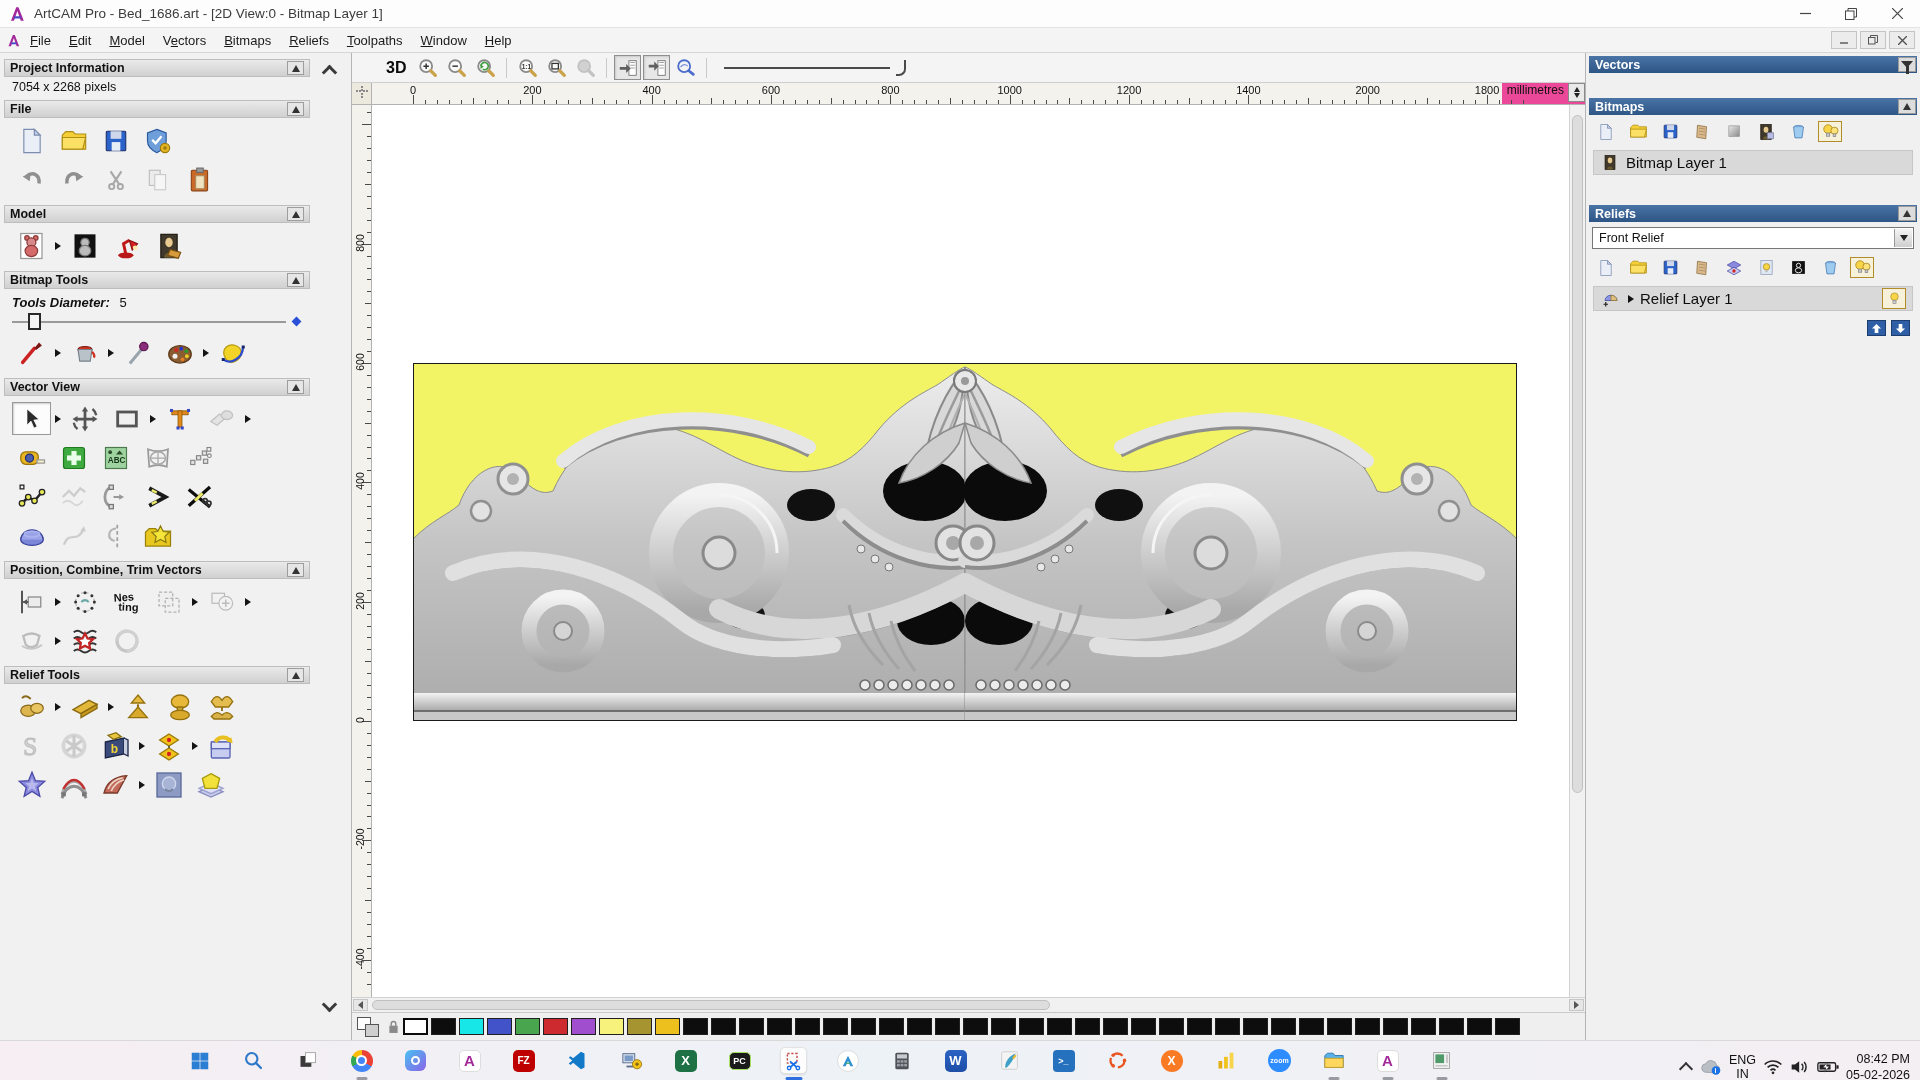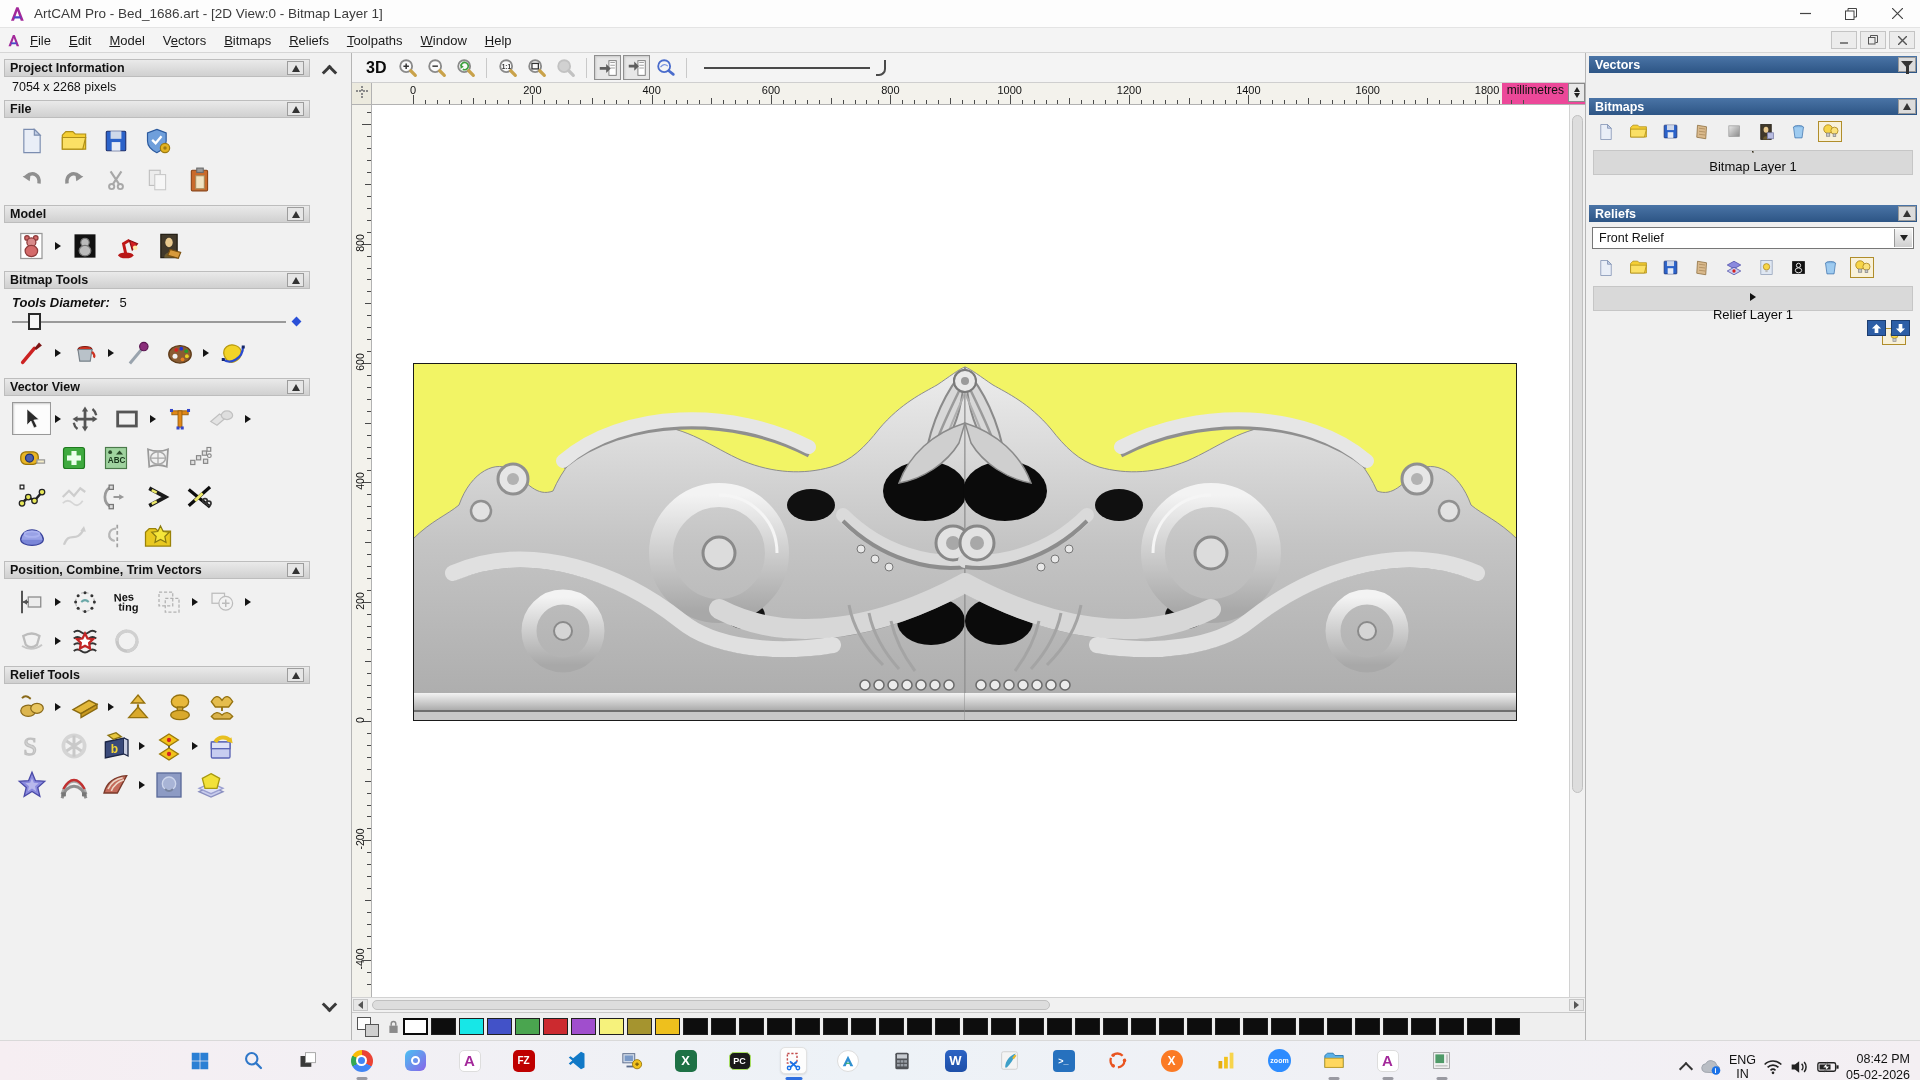--- a/index.html
+++ b/index.html
@@ -49,21 +49,21 @@
   .slider .track{position:absolute;left:0;right:16px;top:10px;height:2px;background:#9a9a9a;}
   .slider .thumb{position:absolute;left:16px;top:2px;width:13px;height:17px;background:#f5f5f5;border:2px solid #2a2a2a;}
   .slider .bluept{position:absolute;right:2px;top:7px;width:7px;height:7px;background:#2a50d8;transform:rotate(45deg);}
 
   .nest{font-weight:bold;font-size:11px;line-height:10px;color:#111;transform:rotate(-4deg);letter-spacing:0;}
   .nest div:last-child{margin-left:4px;transform:rotate(6deg);}
 
   
   .canvas-col{flex:1;display:flex;flex-direction:column;min-width:0;background:#fff;}
   .cv-toolbar{height:30px;background:#f4f4f4;border-bottom:1px solid #cfcfcf;display:flex;align-items:center;gap:2px;padding:0 8px;}
-  .tb3d{font-weight:bold;font-size:16px;color:#0a0a0a;padding:0 6px;}
+  .tb3d{font-weight:bold;font-size:16px;color:#0a0a0a;padding:0 6px;margin-left:20px;}
   .tbtn{width:27px;height:25px;display:flex;align-items:center;justify-content:center;}
   .tbtn.pressed{border:1px solid #8f8f8f;background:#e7e7e7;box-shadow:inset 1px 1px 2px #c9c9c9;}
   .tsep{width:1px;height:20px;background:#c9c9c9;margin:0 5px;}
   .lineslider{width:190px;height:24px;position:relative;margin-left:10px;}
   .lineslider .bar{position:absolute;left:0;right:24px;top:11px;height:2px;background:#4a4a4a;}
   .lineslider .hook{position:absolute;right:8px;top:4px;width:10px;height:16px;border-right:2px solid #4a4a4a;border-bottom:2px solid #4a4a4a;border-radius:0 0 7px 0;}
 
   .cv-rulerrow{height:22px;display:flex;background:#f3f2ec;border-bottom:1px solid #b2b2b2;}
   .ruler-corner{width:20px;border-right:1px solid #b2b2b2;background:#eceade;position:relative;}
   .ruler-corner:before{content:"";position:absolute;left:4px;top:7px;width:12px;height:1px;border-top:2px dotted #8a8a8a;}
@@ -99,21 +99,21 @@
   .swatch.sel{border:2px solid #0a0a0a;box-shadow:inset 0 0 0 2px #fff;}
   .lockcell{width:14px;height:18px;display:flex;align-items:center;justify-content:center;flex:0 0 auto;}
 
   
   .right-panel{width:335px;background:#f0f0f0;display:flex;flex-direction:column;border-left:1px solid #b5b5b5;}
   .bluehead{height:17px;background:linear-gradient(#4a74a6,#2d5585);color:#fff;font-size:12.5px;font-weight:bold;display:flex;align-items:center;padding:0 6px;margin:3px 3px 0 3px;position:relative;}
   .bh-btn{position:absolute;right:1px;top:1px;width:18px;height:15px;background:#dcdcdc;border:1px solid #9a9a9a;display:flex;align-items:center;justify-content:center;}
   .panel-tb{display:flex;align-items:center;gap:8px;padding:6px 8px 4px 8px;}
   .small-ic{width:24px;height:21px;display:flex;align-items:center;justify-content:center;}
   .small-ic.lit{border:1px solid #b08d2a;background:#f8f1da;}
-  .layer-row{margin:4px 7px;background:#d9d9d9;border:1px solid #c6c6c6;height:25px;display:flex;align-items:center;gap:6px;padding:0 6px;font-size:13px;color:#0c0c0c;flex-direction:column;}
+  .layer-row{margin:4px 7px;background:#d9d9d9;border:1px solid #c6c6c6;height:25px;display:flex;align-items:center;gap:6px;padding:0 6px;font-size:15px;color:#0c0c0c;}
   .combo{margin:5px 6px 2px 6px;background:#fff;border:1px solid #777;height:22px;display:flex;align-items:center;font-size:12.5px;color:#111;padding-left:6px;position:relative;}
   .combo-btn{position:absolute;right:1px;top:1px;bottom:1px;width:18px;background:linear-gradient(#f4f4f4,#cfcfcf);border-left:1px solid #9a9a9a;display:flex;align-items:center;justify-content:center;}
   .updown{display:flex;justify-content:flex-end;gap:5px;padding:5px 10px;}
   .ud-btn{width:19px;height:16px;background:#2d5ea6;border:1px solid #1d3d6f;display:flex;align-items:center;justify-content:center;}
   .funnel{width:0;height:0;border-left:6px solid transparent;border-right:6px solid transparent;border-top:7px solid #333;position:relative;}
   .funnel:after{content:"";position:absolute;left:-1.5px;top:-2px;width:3px;height:8px;background:#333;}
 
   
   .taskbar{height:40px;background:linear-gradient(90deg,#f6eef2,#edf2f7 45%,#f4eff3);border-top:1px solid #d9d9d9;position:relative;flex:0 0 auto;}
   .tb-apps{position:absolute;left:186px;top:0;bottom:0;display:flex;align-items:center;gap:27px;}
@@ -984,21 +984,21 @@
             <div class="htick" style="left: 1138.93px;"></div>
             <div class="htick" style="left: 1150.86px;"></div>
             <div class="hlab" style="left: 41px;">0</div>
             <div class="hlab" style="left: 160.34px;">200</div>
             <div class="hlab" style="left: 279.68px;">400</div>
             <div class="hlab" style="left: 399.02px;">600</div>
             <div class="hlab" style="left: 518.36px;">800</div>
             <div class="hlab" style="left: 637.7px;">1000</div>
             <div class="hlab" style="left: 757.04px;">1200</div>
             <div class="hlab" style="left: 876.38px; margin-top: 48px;">1400</div>
-            <div class="hlab" style="left: 995.72px;">1600</div>
+            <div class="hlab" style="left: 995.72px;">2000</div>
             <div class="hlab" style="left: 1115.06px;">1800</div>
           </div>
       </div>
 
       <div class="cv-main">
         <div class="v-ruler">
             <div class="vtick" style="top: 878.548px;"></div>
             <div class="vtick" style="top: 866.614px;"></div>
             <div class="vtick maj" style="top: 854.68px;"></div>
             <div class="vtick" style="top: 842.746px;"></div>

